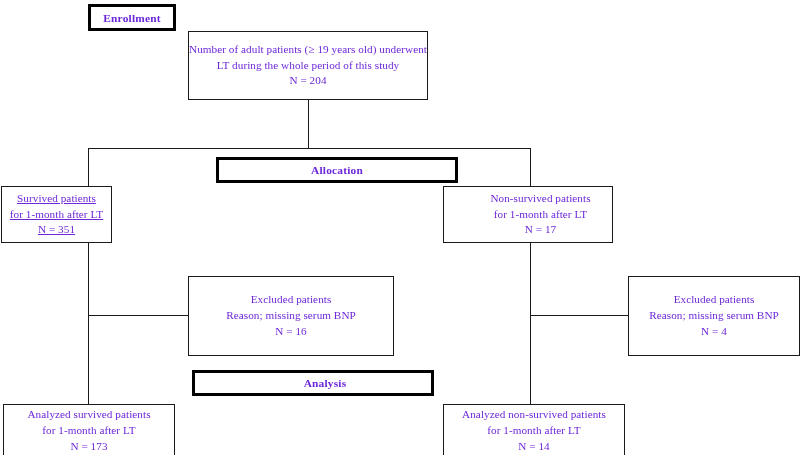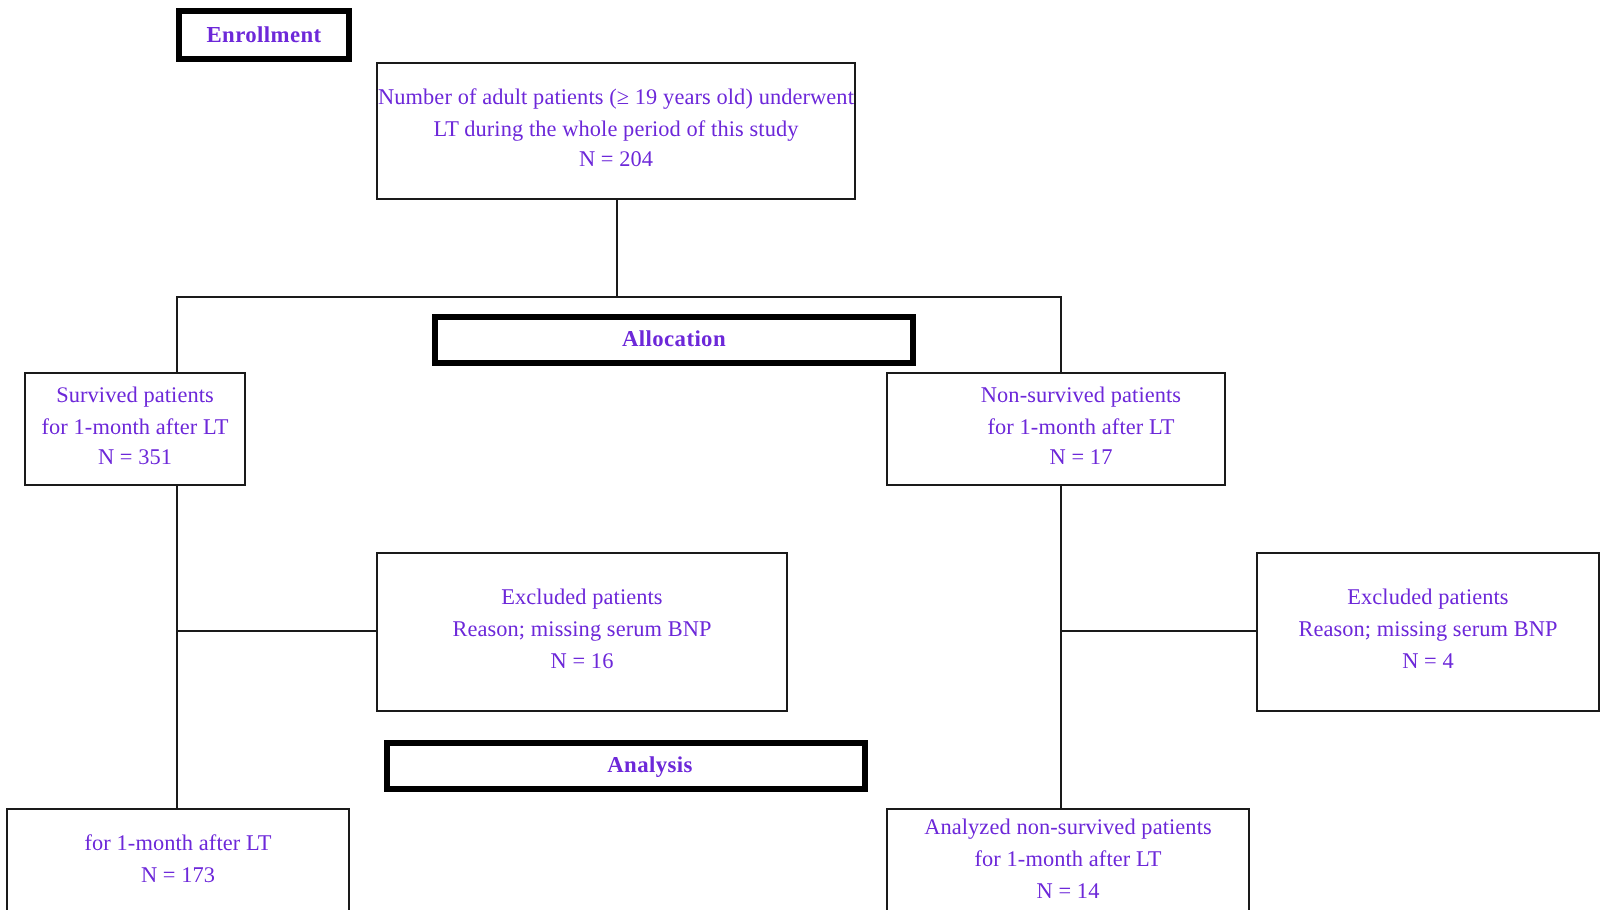--- a/index.html
+++ b/index.html
@@ -92,21 +92,21 @@
   <div class="line-h" style="left:88px; top:148px; width:442px;"></div>
 
   <div class="line-v" style="left:88px; top:148px; height:38px;"></div>
   <div class="line-v" style="left:530px; top:148px; height:38px;"></div>
 
   <div class="phase" style="left:188px; top:157px; width:242px; height:26px;margin-left:28px;">
     <span class="inner"></span>
     <span>Allocation</span>
   </div>
 
-  <div class="box" style="left:12px; top:186px; width:111px; height:57px;">
+  <div class="box" style="left:1px; top:186px; width:111px; height:57px;text-decoration:underline;">
     <span class="ln">Survived patients</span>
     <span class="ln">for 1-month after LT</span>
     <span class="ln">N = 351</span>
   </div>
 
   <div class="box" style="left:443px; top:186px; width:170px; height:57px;padding-left:25px;">
     <span class="ln">Non-survived patients</span>
     <span class="ln">for 1-month after LT</span>
     <span class="ln">N = 17</span>
   </div>
@@ -128,20 +128,21 @@
     <span class="ln">Reason; missing serum BNP</span>
     <span class="ln">N = 4</span>
   </div>
 
   <div class="phase" style="left:192px; top:370px; width:242px; height:26px;padding-left:24px;">
     <span class="inner"></span>
     <span>Analysis</span>
   </div>
 
   <div class="box" style="left:3px; top:404px; width:172px; height:54px;">
+    <span class="ln">Analyzed survived patients</span>
     <span class="ln">for 1-month after LT</span>
     <span class="ln">N = 173</span>
   </div>
 
   <div class="box" style="left:443px; top:404px; width:182px; height:54px;">
     <span class="ln">Analyzed non-survived patients</span>
     <span class="ln">for 1-month after LT</span>
     <span class="ln">N = 14</span>
   </div>
 

